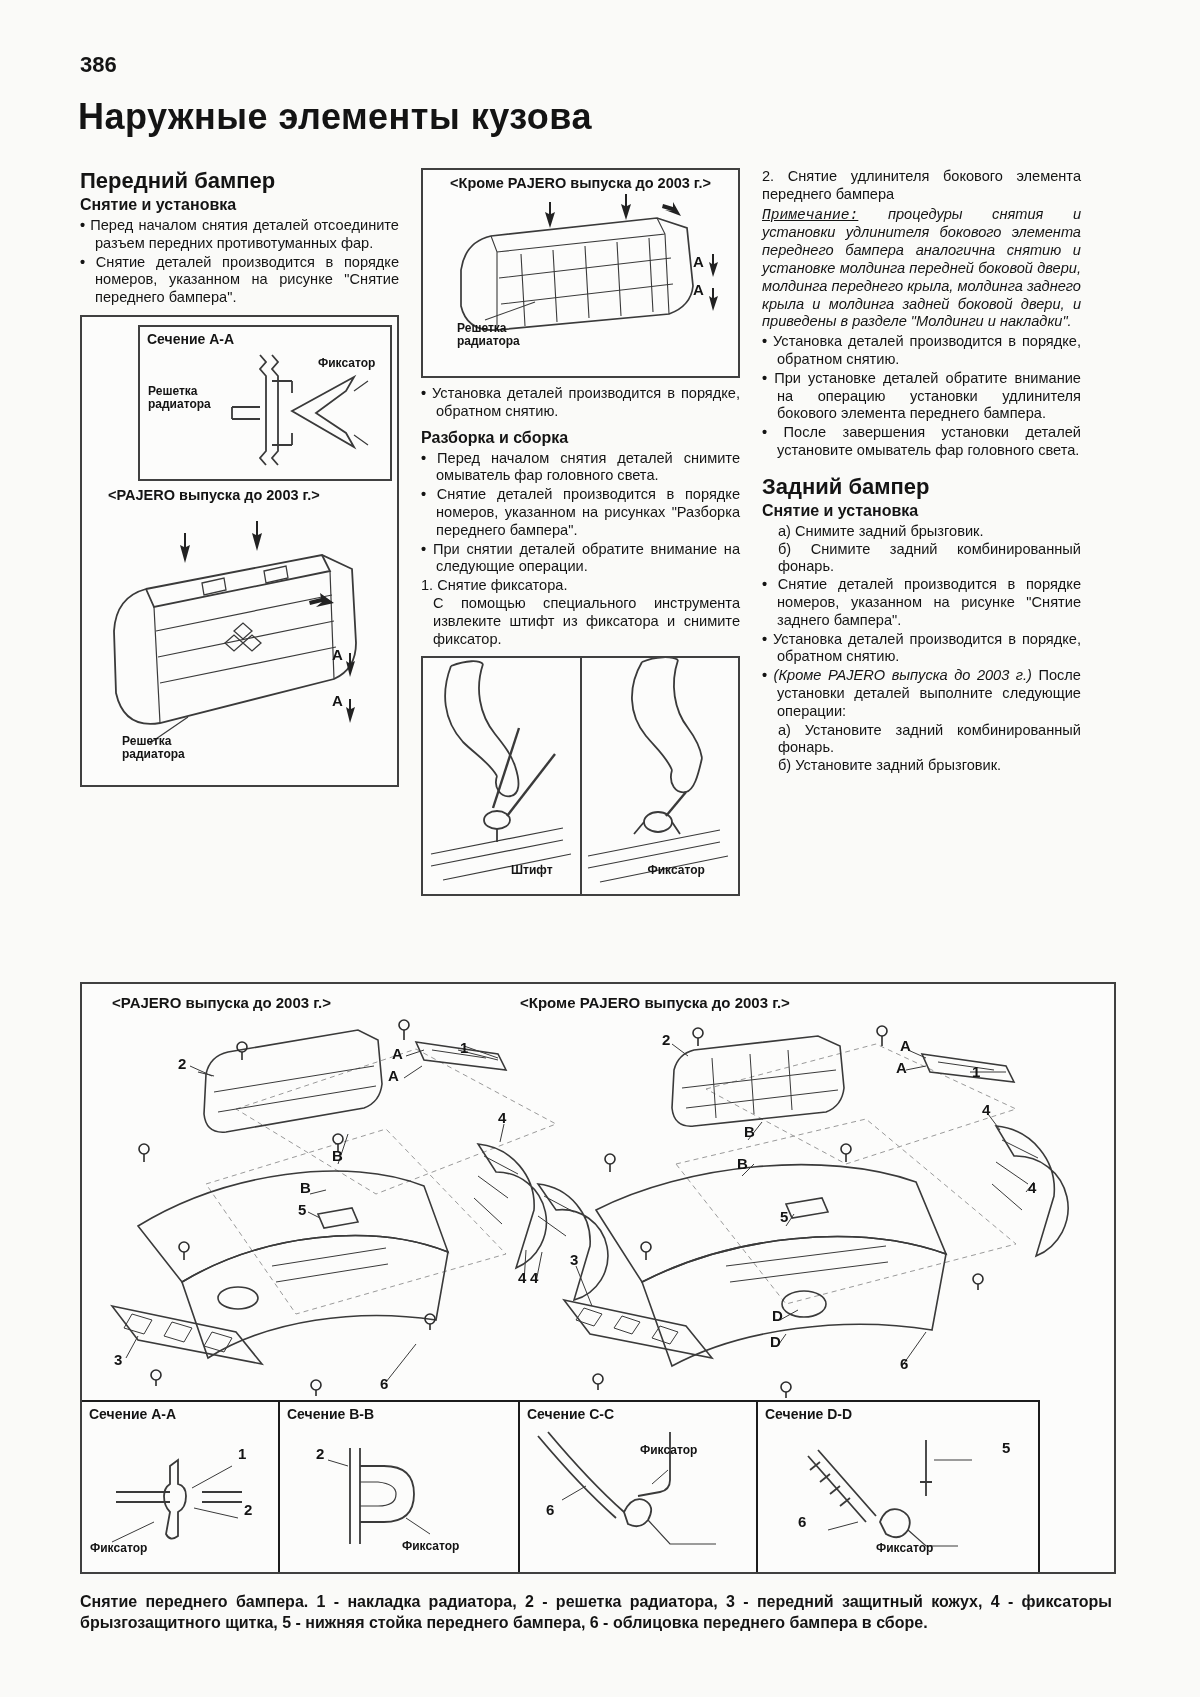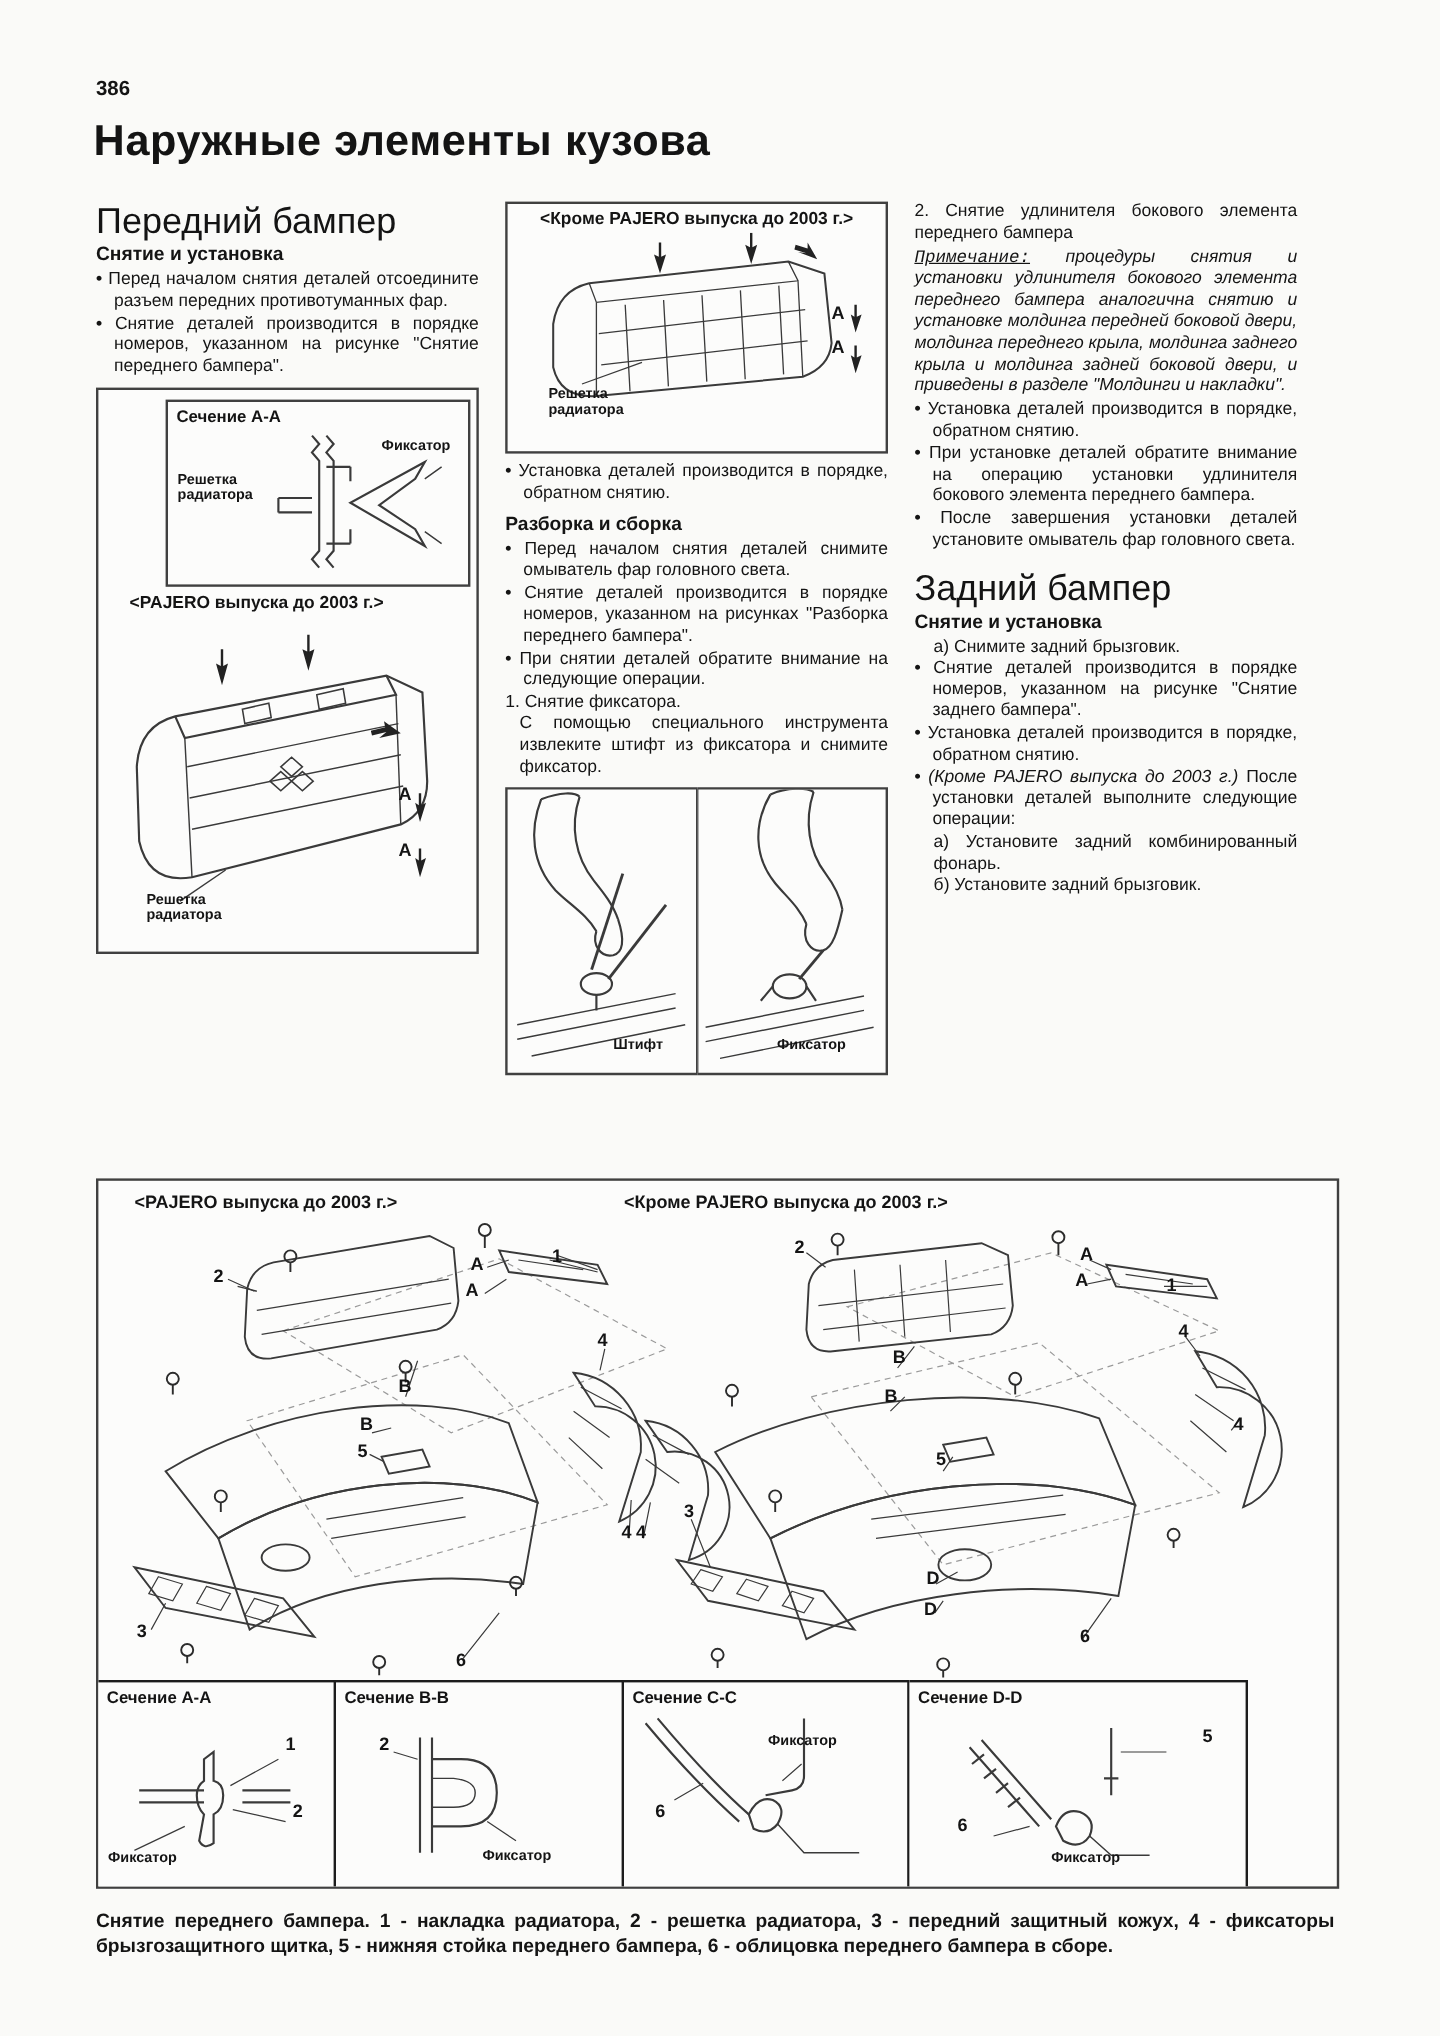--- a/index.html
+++ b/index.html
@@ -1,22 +1,22 @@
 <!DOCTYPE html>
 <html><head>
 <meta charset="utf-8">
 <style>
   html,body{margin:0;padding:0;background:#e8e8e6;}
   #page{position:relative;width:1200px;min-height:1697px;margin:0 auto;background:#fafaf8;
         font-family:"Liberation Sans", sans-serif;color:#141414;overflow:hidden;}
-  .pgnum{position:absolute;top:64px;left:80px;font-size:17px;font-weight:bold;}
+  .pgnum{position:absolute;top:52px;left:80px;font-size:22px;font-weight:bold;}
   .title{position:absolute;top:96px;left:78px;font-size:36px;font-weight:bold;letter-spacing:.5px;}
   .cols{position:absolute;top:168px;left:80px;width:1000px;display:flex;gap:22px;}
   .col{width:319px;flex:0 0 319px;}
-  h2{font-size:30px;font-weight:normal;margin:0 0 2px 0;}
+  h2{font-size:22px;font-weight:bold;margin:0 0 2px 0;}
   h3{font-size:16px;font-weight:bold;margin:0 0 3px 0;}
   .body-t{font-size:14.6px;line-height:1.22;text-align:justify;}
   .bullet{padding-left:15px;text-indent:-15px;margin:0 0 1px 0;}
   .bullet::before{content:"\2022\00a0";font-weight:bold;}
   .indent1{text-indent:14px;margin:0;}
   .sub-ab{padding-left:16px;margin:0;}
   .note{font-style:italic;}
   .note .note-lbl{text-decoration:underline;font-family:Liberation Mono, monospace;}
   .it{font-style:italic;}
   .fig{border:2px solid #404040;background:#fcfcfb;position:relative;}
@@ -169,20 +169,21 @@
         <p class="note" style="margin:2px 0;"><span class="note-lbl">Примечание:</span><span> процедуры снятия и установки удлинителя бокового элемента переднего бампера аналогична снятию и установке молдинга передней боковой двери, молдинга переднего крыла, молдинга заднего крыла и молдинга задней боковой двери, и приведены в разделе "Молдинги и накладки".</span></p>
         <p class="bullet">Установка деталей производится в порядке, обратном снятию.</p>
         <p class="bullet">При установке деталей обратите внимание на операцию установки удлинителя бокового элемента переднего бампера.</p>
         <p class="bullet">После завершения установки деталей установите омыватель фар головного света.</p>
       </div>
 
       <h2 style="margin-top:14px;">Задний бампер</h2>
       <h3>Снятие и установка</h3>
       <div class="body-t">
         <p class="sub-ab">а) Снимите задний брызговик.</p>
+        <p class="sub-ab">б) Снимите задний комбинированный фонарь.</p>
         <p class="bullet">Снятие деталей производится в порядке номеров, указанном на рисунке "Снятие заднего бампера".</p>
         <p class="bullet">Установка деталей производится в порядке, обратном снятию.</p>
         <p class="bullet"><span class="it">(Кроме PAJERO выпуска до 2003 г.)</span><span> После установки деталей выполните следующие операции:</span></p>
         <p class="sub-ab">а) Установите задний комбинированный фонарь.</p>
         <p class="sub-ab">б) Установите задний брызговик.</p>
       </div>
     </div>
   </div>
 
   <div class="fig" style="position:absolute;left:80px;top:982px;width:1032px;height:588px;">

